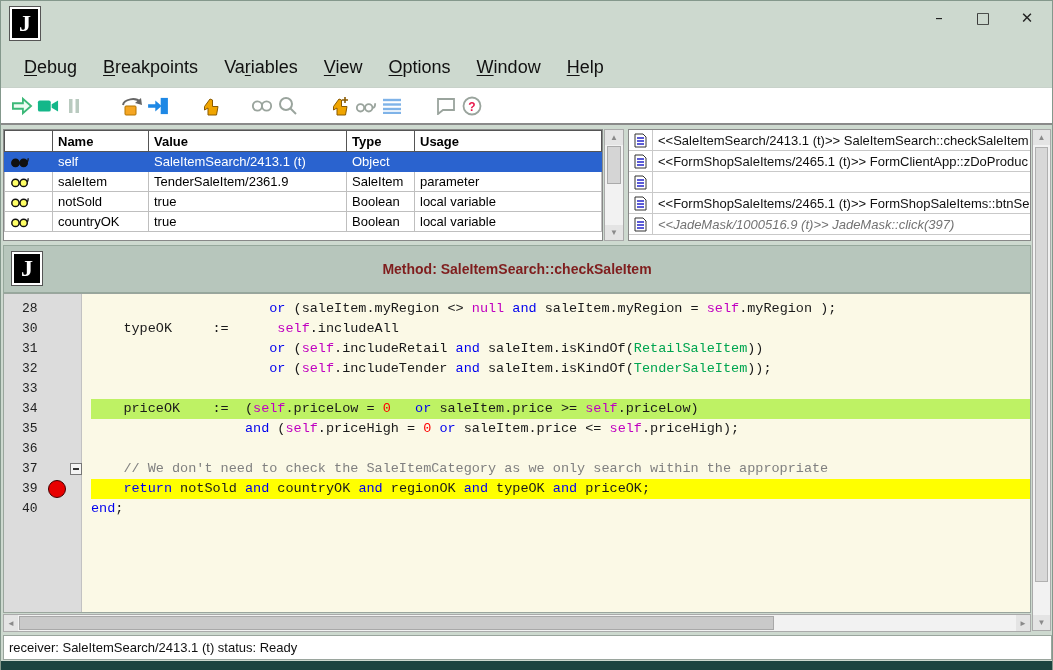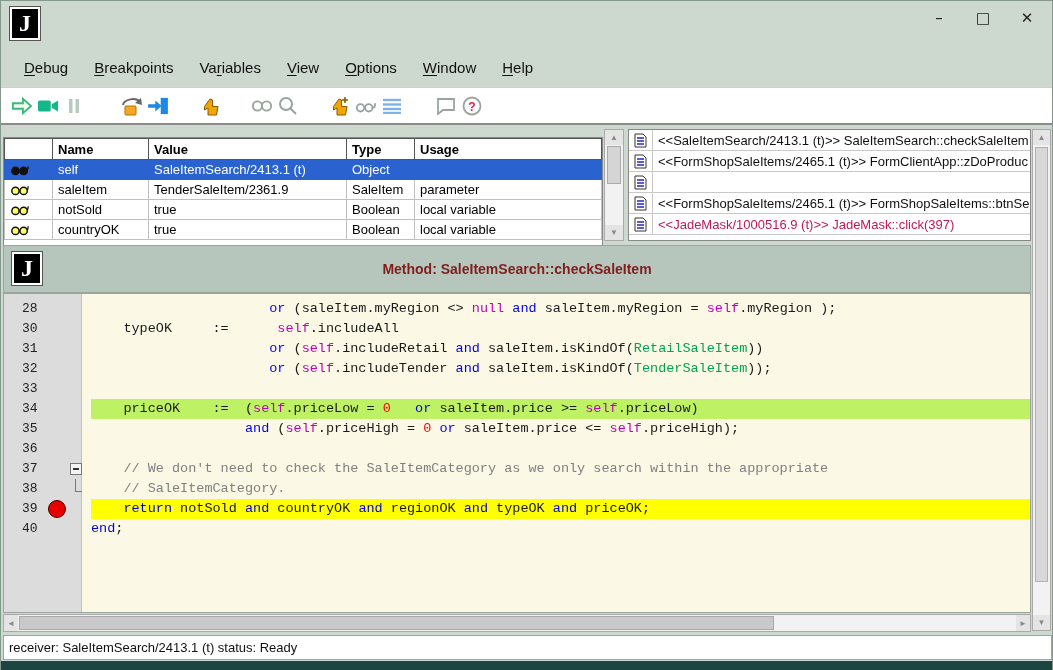--- a/index.html
+++ b/index.html
@@ -11,44 +11,44 @@
   .jlogo { width:30px; height:33px; background:#000; border:2px solid #fff; outline:1px solid #555;
            color:#fff; font-family:"Liberation Serif", serif; font-weight:bold; font-size:24px;
            display:flex; align-items:center; justify-content:center; }
   .titlebar .jlogo { position:absolute; left:9px; top:6px; }
   .title-text { flex:1; text-align:center; font-weight:bold; font-size:15px; color:#111; }
   .win-controls { position:absolute; right:14px; top:6px; display:flex; gap:22px; font-size:15px; color:#222; }
   .win-btn { width:22px; height:22px; display:flex; align-items:center; justify-content:center; cursor:default; font-family:"DejaVu Sans", sans-serif; }
 
   
   .menubar { position:absolute; left:0; top:46px; width:100%; height:40px; display:flex; align-items:center; padding-left:12px; gap:4px; }
-  .menu-item { font-size:15px; color:#111; padding:4px 11px; }
+  .menu-item { font-size:18px; color:#111; padding:4px 11px; }
   .menu-item u { text-underline-offset:2px; }
 
   
   .toolbar { position:absolute; left:0; top:86px; width:100%; height:38px; background:#fff; border-top:1px solid #c8d2ca; border-bottom:2px solid #8a8a8a; display:flex; align-items:center; }
   .tbtn { width:26px; height:26px; display:flex; align-items:center; justify-content:center; }
 
   
-  .vars-wrap { position:absolute; left:2px; top:128px; width:600px; height:112px; background:#fff; border:1px solid #888;margin-top:8px; }
+  .vars-wrap { position:absolute; left:2px; top:128px; width:600px; height:112px; background:#fff; border:1px solid #888; }
   .vars-table { width:100%; border-collapse:collapse; table-layout:fixed; font-size:13px; }
   .vars-table th { font-weight:bold; text-align:left; background:#fff; border:1px solid #555; padding:1px 5px; height:21px; }
   .vars-table td { border:1px solid #bfbfbf; padding:0 5px; height:20px; white-space:nowrap; overflow:hidden; }
   .vars-table tr.selected td { background:#2a63cf; color:#fff; border-color:#2a63cf; }
   .col-icon { width:48px; } .col-name { width:96px; } .col-value { width:198px; } .col-type { width:68px; }
   .vars-scroll { position:absolute; left:603px; top:128px; width:20px; height:112px; background:#f2f2f2; border:1px solid #aaa; display:flex; flex-direction:column; align-items:center; justify-content:space-between; }
   .sb-arrow { font-size:8px; color:#8a8a8a; width:100%; text-align:center; padding:3px 0; background:#e4e4e4; }
   .vars-scroll .sb-thumb { position:absolute; top:16px; left:2px; width:14px; height:38px; background:#d5d5d5; border:1px solid #aaa; }
 
   
   .stack { position:absolute; left:627px; top:128px; width:403px; height:112px; background:#fff; border:1px solid #888; }
   .stack-row { display:flex; align-items:center; height:21px; border-bottom:1px solid #c9c9c9; overflow:hidden; }
   .stack-icon-cell { width:24px; height:100%; border-right:1px solid #c9c9c9; display:flex; align-items:center; justify-content:center; flex:none; }
   .stack-text { font-size:13px; white-space:nowrap; overflow:hidden; padding-left:5px; color:#111; }
-  .stack-text.red { color:#be185d; }
+  .stack-text.red { color:#737373;font-style:italic; }
 
   
   .right-scroll { position:absolute; left:1031px; top:128px; width:19px; height:502px; background:#f2f2f2; border:1px solid #aaa; }
   .right-scroll .sb-thumb { position:absolute; top:17px; left:2px; width:13px; height:435px; background:#d8d8d8; border:1px solid #b0b0b0; }
   .right-scroll .up { position:absolute; top:0; width:100%; }
   .right-scroll .down { position:absolute; bottom:0; width:100%; }
 
   
   .method-bar { position:absolute; left:2px; top:244px; width:1028px; height:48px; background:#b7c6bc; border:1px solid #96a89c; display:flex; align-items:center; }
   .method-bar .jlogo { position:absolute; left:8px; top:6px; }
@@ -351,21 +351,20 @@
     <div class="code-lines" id="code-lines">
         <div class="code-line"><span class="lnum">28</span><div class="ltext"><span class="tok-p">                      </span><span class="tok-k">or</span><span class="tok-p"> (saleItem.myRegion &lt;&gt; </span><span class="tok-m">null</span><span class="tok-p"> </span><span class="tok-k">and</span><span class="tok-p"> saleItem.myRegion = </span><span class="tok-m">self</span><span class="tok-p">.myRegion );</span></div></div>
         <div class="code-line"><span class="lnum">30</span><div class="ltext"><span class="tok-p">    typeOK     :=      </span><span class="tok-m">self</span><span class="tok-p">.includeAll</span></div></div>
         <div class="code-line"><span class="lnum">31</span><div class="ltext"><span class="tok-p">                      </span><span class="tok-k">or</span><span class="tok-p"> (</span><span class="tok-m">self</span><span class="tok-p">.includeRetail </span><span class="tok-k">and</span><span class="tok-p"> saleItem.isKindOf(</span><span class="tok-c">RetailSaleItem</span><span class="tok-p">))</span></div></div>
         <div class="code-line"><span class="lnum">32</span><div class="ltext"><span class="tok-p">                      </span><span class="tok-k">or</span><span class="tok-p"> (</span><span class="tok-m">self</span><span class="tok-p">.includeTender </span><span class="tok-k">and</span><span class="tok-p"> saleItem.isKindOf(</span><span class="tok-c">TenderSaleItem</span><span class="tok-p">));</span></div></div>
         <div class="code-line"><span class="lnum">33</span><div class="ltext"></div></div>
         <div class="code-line hl-blue"><span class="lnum">34</span><div class="ltext"><span class="tok-p">    priceOK    :=  (</span><span class="tok-m">self</span><span class="tok-p">.priceLow = </span><span class="tok-n">0</span><span class="tok-p">   </span><span class="tok-k">or</span><span class="tok-p"> saleItem.price &gt;= </span><span class="tok-m">self</span><span class="tok-p">.priceLow)</span></div></div>
         <div class="code-line"><span class="lnum">35</span><div class="ltext"><span class="tok-p">                   </span><span class="tok-k">and</span><span class="tok-p"> (</span><span class="tok-m">self</span><span class="tok-p">.priceHigh = </span><span class="tok-n">0</span><span class="tok-p"> </span><span class="tok-k">or</span><span class="tok-p"> saleItem.price &lt;= </span><span class="tok-m">self</span><span class="tok-p">.priceHigh);</span></div></div>
         <div class="code-line"><span class="lnum">36</span><div class="ltext"></div></div>
         <div class="code-line"><span class="lnum">37</span><span class="fold-box"></span><div class="ltext"><span class="tok-g">    // We don't need to check the SaleItemCategory as we only search within the appropriate</span></div></div>
-        <div class="code-line"><span class="lnum">38</span><span class="fold-tail"></span><div class="ltext"><span class="tok-g">    // SaleItemCategory.</span></div></div>
         <div class="code-line hl-yellow"><span class="lnum">39</span><span class="bp-dot"></span><div class="ltext"><span class="tok-p">    </span><span class="tok-k">return</span><span class="tok-p"> notSold </span><span class="tok-k">and</span><span class="tok-p"> countryOK </span><span class="tok-k">and</span><span class="tok-p"> regionOK </span><span class="tok-k">and</span><span class="tok-p"> typeOK </span><span class="tok-k">and</span><span class="tok-p"> priceOK;</span></div></div>
         <div class="code-line"><span class="lnum">40</span><div class="ltext"><span class="tok-k">end</span><span class="tok-p">;</span></div></div>
       </div>
   </div>
 
   <div class="hscroll">
     <div class="left-a">◄</div>
     <div class="sb-thumb"></div>
     <div class="right-a">►</div>
   </div>

